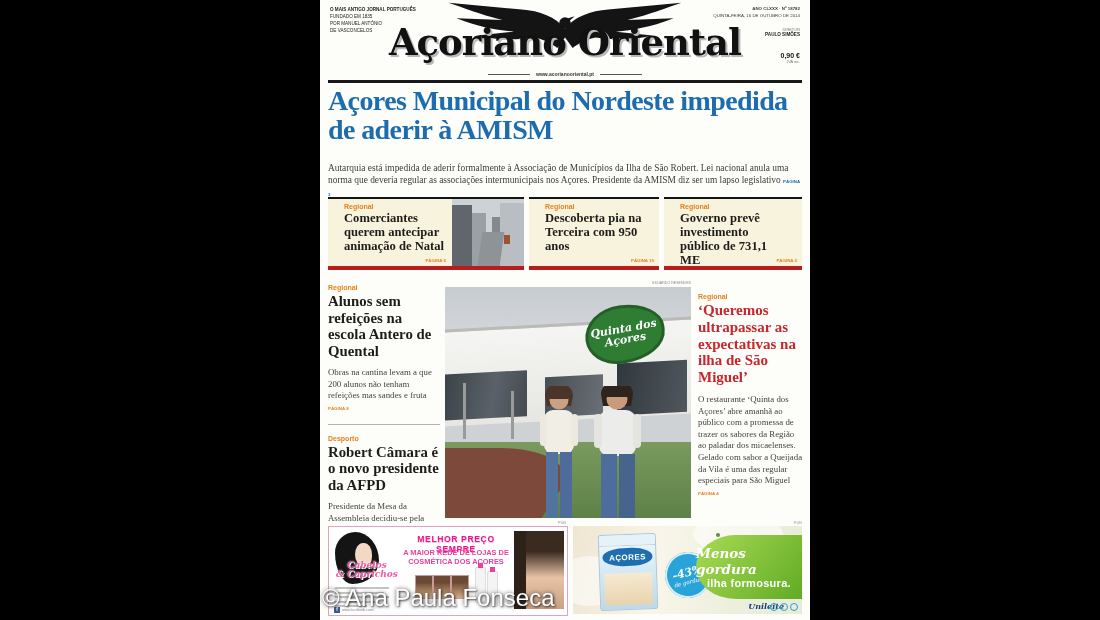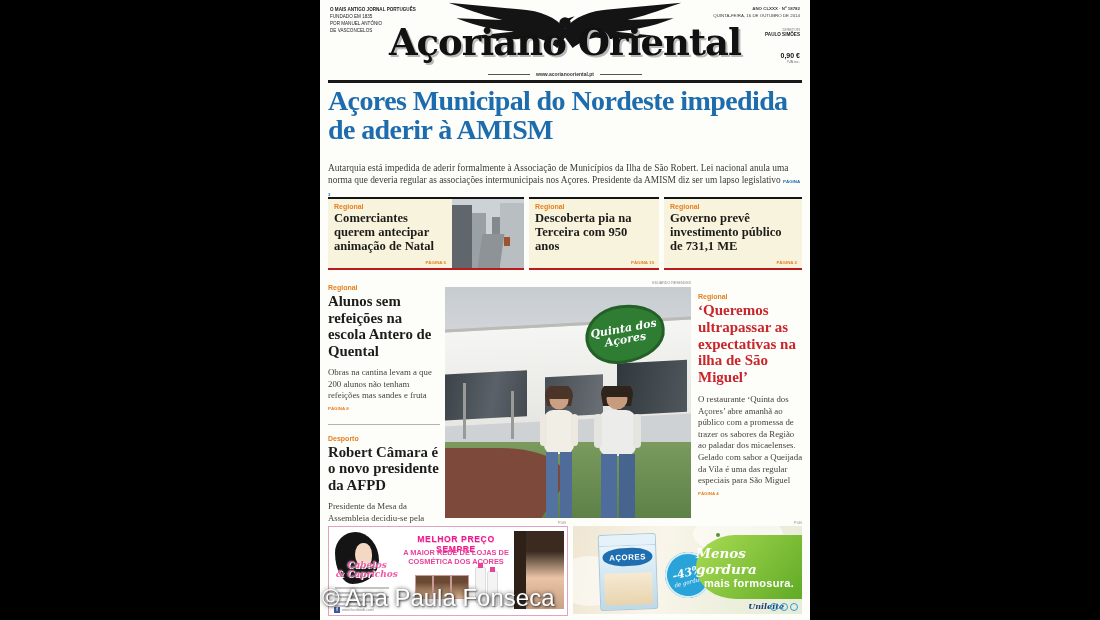--- a/index.html
+++ b/index.html
@@ -31,22 +31,22 @@
 
   
   .lead-head{top:86px;left:8px;right:8px;font-weight:bold;font-size:28px;line-height:1.04;
       color:#1d6cae;letter-spacing:-0.6px;}
   .lead-sub{top:162px;left:8px;right:8px;font-size:9.4px;line-height:1.32;color:#3c3b38;}
   .pgref{font-weight:bold;color:#e5801f;font-size:4.4px;font-family:"Liberation Sans",sans-serif;}
   .pgref.blue{color:#1d6cae;}
 
   
   .strip{top:197px;left:8px;right:8px;height:73px;display:flex;gap:5px;}
-  .strip-col{background:#f8f3dc;border-top:2px solid #141414;border-bottom:2px solid #b91c1c;
-      position:relative;padding:4px 6px;box-sizing:border-box;}
+  .strip-col{background:#f8f3dc;border-top:2px solid #141414;border-bottom:4px solid #b91c1c;
+      position:relative;padding:4px 16px;box-sizing:border-box;}
   .sc1{width:196px;flex:none;}
   .sc2{width:130px;flex:none;}
   .sc3{flex:1;}
   .kicker{font-size:7px;font-weight:bold;color:#e5801f;margin-bottom:2px;}
   .strip-head{font-family:"Liberation Serif",serif;font-weight:bold;font-size:12.6px;
       line-height:1.1;color:#1d1c1a;}
   .strip-ref{position:absolute;bottom:3px;right:5px;}
   .sc1 .txt{width:112px;}
   .street{position:absolute;right:0;top:0;bottom:0;width:72px;background:#cdd2d6;overflow:hidden;}
   .street .b1{position:absolute;left:0;top:6px;width:20px;bottom:0;background:#60666b;}
@@ -339,21 +339,21 @@
         <span>AÇORES</span>
       </div>
       <div class="food"></div>
     </div>
     <div class="badge">
       <div class="b1">-43%</div>
       <div class="b2">de gordura</div>
     </div>
     <div class="greenp">
       <div class="g1">Menos gordura</div>
-      <div class="g2">mais formosura.</div>
+      <div class="g2">ilha formosura.</div>
     </div>
     <div class="unil">Unileite</div>
     <div class="ecoc">
       <div></div>
       <div></div>
       <div></div>
     </div>
   </div>
 
   <div class="abs watermark">© Ana Paula Fonseca</div>

